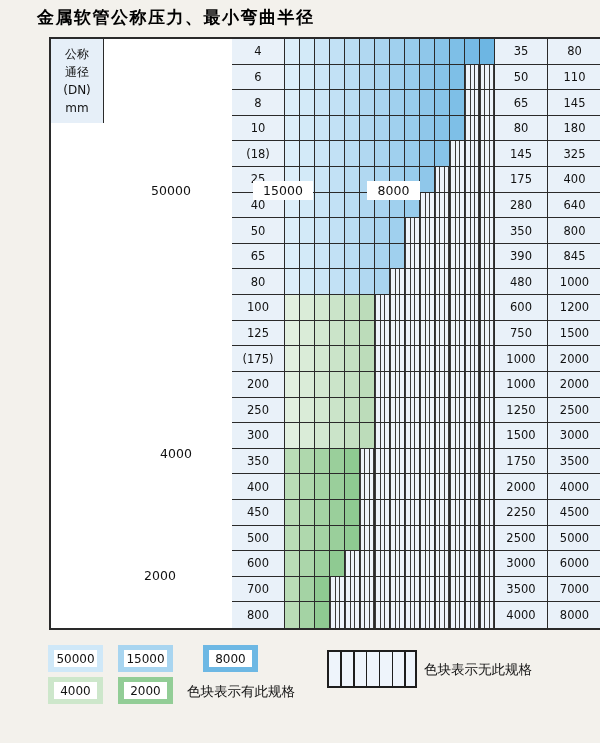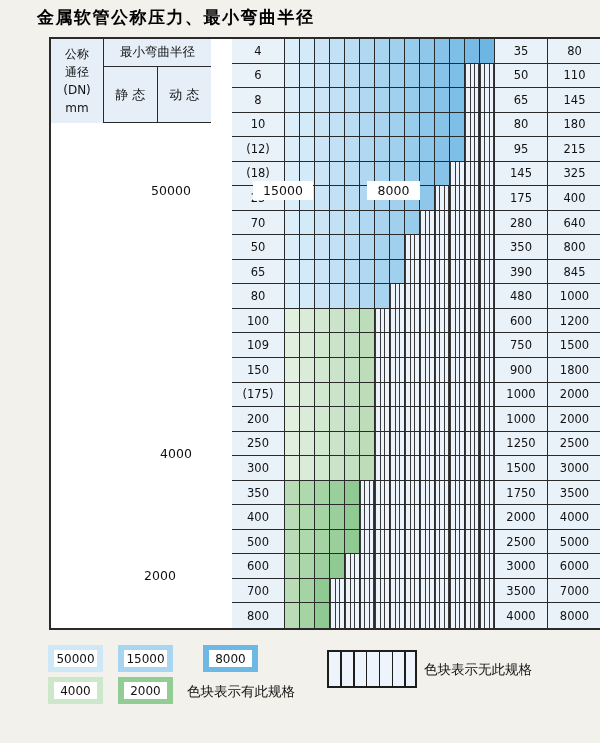--- a/index.html
+++ b/index.html
@@ -95,25 +95,20 @@
   <div class="thead">
     <div class="dn-head hbg b-r b-r2" style="border-right:1px solid #2a2a2a;">
       <div>公称</div>
       <div>通径</div>
       <div>(DN)</div>
       <div>mm</div>
     </div>
     <div class="head-mid">
     </div>
     <div class="head-right">
-      <div class="hrow hbg b-b" style="font-size:12.5px;">最小弯曲半径</div>
-      <div class="sd-cells hbg b-b">
-        <div class="b-r">静 态</div>
-        <div>动 态</div>
-      </div>
     </div>
   </div>
   <div class="tbody" id="tbody">
       <div class="trow b-b">
         <div class="dncell b-r">4</div>
         <div class="pcell b-r" style="background: rgb(220, 238, 250);"></div>
         <div class="pcell b-r" style="background: rgb(211, 234, 248);"></div>
         <div class="pcell b-r" style="background: rgb(203, 229, 246);"></div>
         <div class="pcell b-r" style="background: rgb(194, 225, 245);"></div>
         <div class="pcell b-r" style="background: rgb(186, 221, 243);"></div>
@@ -180,51 +175,32 @@
         <div class="pcell b-r" style="background: rgb(152, 204, 236);"></div>
         <div class="pcell b-r" style="background: rgb(143, 199, 234);"></div>
         <div class="pcell b-r" style="background: rgb(135, 195, 232);"></div>
         <div class="pcell b-r" style="background: rgb(126, 191, 231);"></div>
         <div class="pcell b-r hatch"></div>
         <div class="pcell b-r hatch"></div>
         <div class="vcell b-r">80</div>
         <div class="vcell">180</div>
       </div>
       <div class="trow b-b">
-        <div class="dncell b-r">(12)</div>
+        <div class="dncell b-r">(18)</div>
         <div class="pcell b-r" style="background: rgb(220, 238, 250);"></div>
         <div class="pcell b-r" style="background: rgb(211, 234, 248);"></div>
         <div class="pcell b-r" style="background: rgb(203, 229, 246);"></div>
         <div class="pcell b-r" style="background: rgb(194, 225, 245);"></div>
         <div class="pcell b-r" style="background: rgb(186, 221, 243);"></div>
         <div class="pcell b-r" style="background: rgb(177, 216, 241);"></div>
         <div class="pcell b-r" style="background: rgb(169, 212, 239);"></div>
         <div class="pcell b-r" style="background: rgb(160, 208, 238);"></div>
         <div class="pcell b-r" style="background: rgb(152, 204, 236);"></div>
         <div class="pcell b-r" style="background: rgb(143, 199, 234);"></div>
         <div class="pcell b-r" style="background: rgb(135, 195, 232);"></div>
-        <div class="pcell b-r" style="background: rgb(126, 191, 231);"></div>
-        <div class="pcell b-r hatch"></div>
-        <div class="pcell b-r hatch"></div>
-        <div class="vcell b-r">95</div>
-        <div class="vcell">215</div>
-      </div>
-      <div class="trow b-b">
-        <div class="dncell b-r">(18)</div>
-        <div class="pcell b-r" style="background: rgb(220, 238, 250);"></div>
-        <div class="pcell b-r" style="background: rgb(211, 234, 248);"></div>
-        <div class="pcell b-r" style="background: rgb(203, 229, 246);"></div>
-        <div class="pcell b-r" style="background: rgb(194, 225, 245);"></div>
-        <div class="pcell b-r" style="background: rgb(186, 221, 243);"></div>
-        <div class="pcell b-r" style="background: rgb(177, 216, 241);"></div>
-        <div class="pcell b-r" style="background: rgb(169, 212, 239);"></div>
-        <div class="pcell b-r" style="background: rgb(160, 208, 238);"></div>
-        <div class="pcell b-r" style="background: rgb(152, 204, 236);"></div>
-        <div class="pcell b-r" style="background: rgb(143, 199, 234);"></div>
-        <div class="pcell b-r" style="background: rgb(135, 195, 232);"></div>
         <div class="pcell b-r hatch"></div>
         <div class="pcell b-r hatch"></div>
         <div class="pcell b-r hatch"></div>
         <div class="vcell b-r">145</div>
         <div class="vcell">325</div>
       </div>
       <div class="trow b-b">
         <div class="dncell b-r">25</div>
         <div class="pcell b-r" style="background: rgb(220, 238, 250);"></div>
         <div class="pcell b-r" style="background: rgb(211, 234, 248);"></div>
@@ -237,21 +213,21 @@
         <div class="pcell b-r" style="background: rgb(152, 204, 236);"></div>
         <div class="pcell b-r" style="background: rgb(143, 199, 234);"></div>
         <div class="pcell b-r hatch"></div>
         <div class="pcell b-r hatch"></div>
         <div class="pcell b-r hatch"></div>
         <div class="pcell b-r hatch"></div>
         <div class="vcell b-r">175</div>
         <div class="vcell">400</div>
       </div>
       <div class="trow b-b">
-        <div class="dncell b-r">70</div>
+        <div class="dncell b-r">40</div>
         <div class="pcell b-r" style="background: rgb(220, 238, 250);"></div>
         <div class="pcell b-r" style="background: rgb(211, 234, 248);"></div>
         <div class="pcell b-r" style="background: rgb(203, 229, 246);"></div>
         <div class="pcell b-r" style="background: rgb(194, 225, 245);"></div>
         <div class="pcell b-r" style="background: rgb(186, 221, 243);"></div>
         <div class="pcell b-r" style="background: rgb(177, 216, 241);"></div>
         <div class="pcell b-r" style="background: rgb(169, 212, 239);"></div>
         <div class="pcell b-r" style="background: rgb(160, 208, 238);"></div>
         <div class="pcell b-r" style="background: rgb(152, 204, 236);"></div>
         <div class="pcell b-r hatch"></div>
@@ -332,56 +308,37 @@
         <div class="pcell b-r hatch"></div>
         <div class="pcell b-r hatch"></div>
         <div class="pcell b-r hatch"></div>
         <div class="pcell b-r hatch"></div>
         <div class="pcell b-r hatch"></div>
         <div class="pcell b-r hatch"></div>
         <div class="vcell b-r">600</div>
         <div class="vcell">1200</div>
       </div>
       <div class="trow b-b">
-        <div class="dncell b-r">109</div>
+        <div class="dncell b-r">125</div>
         <div class="pcell b-r" style="background: rgb(226, 240, 224);"></div>
         <div class="pcell b-r" style="background: rgb(218, 236, 216);"></div>
         <div class="pcell b-r" style="background: rgb(211, 232, 209);"></div>
         <div class="pcell b-r" style="background: rgb(203, 228, 201);"></div>
         <div class="pcell b-r" style="background: rgb(196, 224, 194);"></div>
         <div class="pcell b-r" style="background: rgb(188, 220, 186);"></div>
         <div class="pcell b-r hatch"></div>
         <div class="pcell b-r hatch"></div>
         <div class="pcell b-r hatch"></div>
         <div class="pcell b-r hatch"></div>
         <div class="pcell b-r hatch"></div>
         <div class="pcell b-r hatch"></div>
         <div class="pcell b-r hatch"></div>
         <div class="pcell b-r hatch"></div>
         <div class="vcell b-r">750</div>
         <div class="vcell">1500</div>
-      </div>
-      <div class="trow b-b">
-        <div class="dncell b-r">150</div>
-        <div class="pcell b-r" style="background: rgb(226, 240, 224);"></div>
-        <div class="pcell b-r" style="background: rgb(218, 236, 216);"></div>
-        <div class="pcell b-r" style="background: rgb(211, 232, 209);"></div>
-        <div class="pcell b-r" style="background: rgb(203, 228, 201);"></div>
-        <div class="pcell b-r" style="background: rgb(196, 224, 194);"></div>
-        <div class="pcell b-r" style="background: rgb(188, 220, 186);"></div>
-        <div class="pcell b-r hatch"></div>
-        <div class="pcell b-r hatch"></div>
-        <div class="pcell b-r hatch"></div>
-        <div class="pcell b-r hatch"></div>
-        <div class="pcell b-r hatch"></div>
-        <div class="pcell b-r hatch"></div>
-        <div class="pcell b-r hatch"></div>
-        <div class="pcell b-r hatch"></div>
-        <div class="vcell b-r">900</div>
-        <div class="vcell">1800</div>
       </div>
       <div class="trow b-b">
         <div class="dncell b-r">(175)</div>
         <div class="pcell b-r" style="background: rgb(226, 240, 224);"></div>
         <div class="pcell b-r" style="background: rgb(218, 236, 216);"></div>
         <div class="pcell b-r" style="background: rgb(211, 232, 209);"></div>
         <div class="pcell b-r" style="background: rgb(203, 228, 201);"></div>
         <div class="pcell b-r" style="background: rgb(196, 224, 194);"></div>
         <div class="pcell b-r" style="background: rgb(188, 220, 186);"></div>
         <div class="pcell b-r hatch"></div>
@@ -482,20 +439,39 @@
         <div class="pcell b-r hatch"></div>
         <div class="pcell b-r hatch"></div>
         <div class="pcell b-r hatch"></div>
         <div class="pcell b-r hatch"></div>
         <div class="pcell b-r hatch"></div>
         <div class="pcell b-r hatch"></div>
         <div class="pcell b-r hatch"></div>
         <div class="pcell b-r hatch"></div>
         <div class="vcell b-r">2000</div>
         <div class="vcell">4000</div>
+      </div>
+      <div class="trow b-b">
+        <div class="dncell b-r">450</div>
+        <div class="pcell b-r" style="background: rgb(185, 220, 182);"></div>
+        <div class="pcell b-r" style="background: rgb(175, 216, 173);"></div>
+        <div class="pcell b-r" style="background: rgb(164, 211, 164);"></div>
+        <div class="pcell b-r" style="background: rgb(154, 207, 155);"></div>
+        <div class="pcell b-r" style="background: rgb(143, 202, 146);"></div>
+        <div class="pcell b-r hatch"></div>
+        <div class="pcell b-r hatch"></div>
+        <div class="pcell b-r hatch"></div>
+        <div class="pcell b-r hatch"></div>
+        <div class="pcell b-r hatch"></div>
+        <div class="pcell b-r hatch"></div>
+        <div class="pcell b-r hatch"></div>
+        <div class="pcell b-r hatch"></div>
+        <div class="pcell b-r hatch"></div>
+        <div class="vcell b-r">2250</div>
+        <div class="vcell">4500</div>
       </div>
       <div class="trow b-b">
         <div class="dncell b-r">500</div>
         <div class="pcell b-r" style="background: rgb(185, 220, 182);"></div>
         <div class="pcell b-r" style="background: rgb(175, 216, 173);"></div>
         <div class="pcell b-r" style="background: rgb(164, 211, 164);"></div>
         <div class="pcell b-r" style="background: rgb(154, 207, 155);"></div>
         <div class="pcell b-r" style="background: rgb(143, 202, 146);"></div>
         <div class="pcell b-r hatch"></div>
         <div class="pcell b-r hatch"></div>

